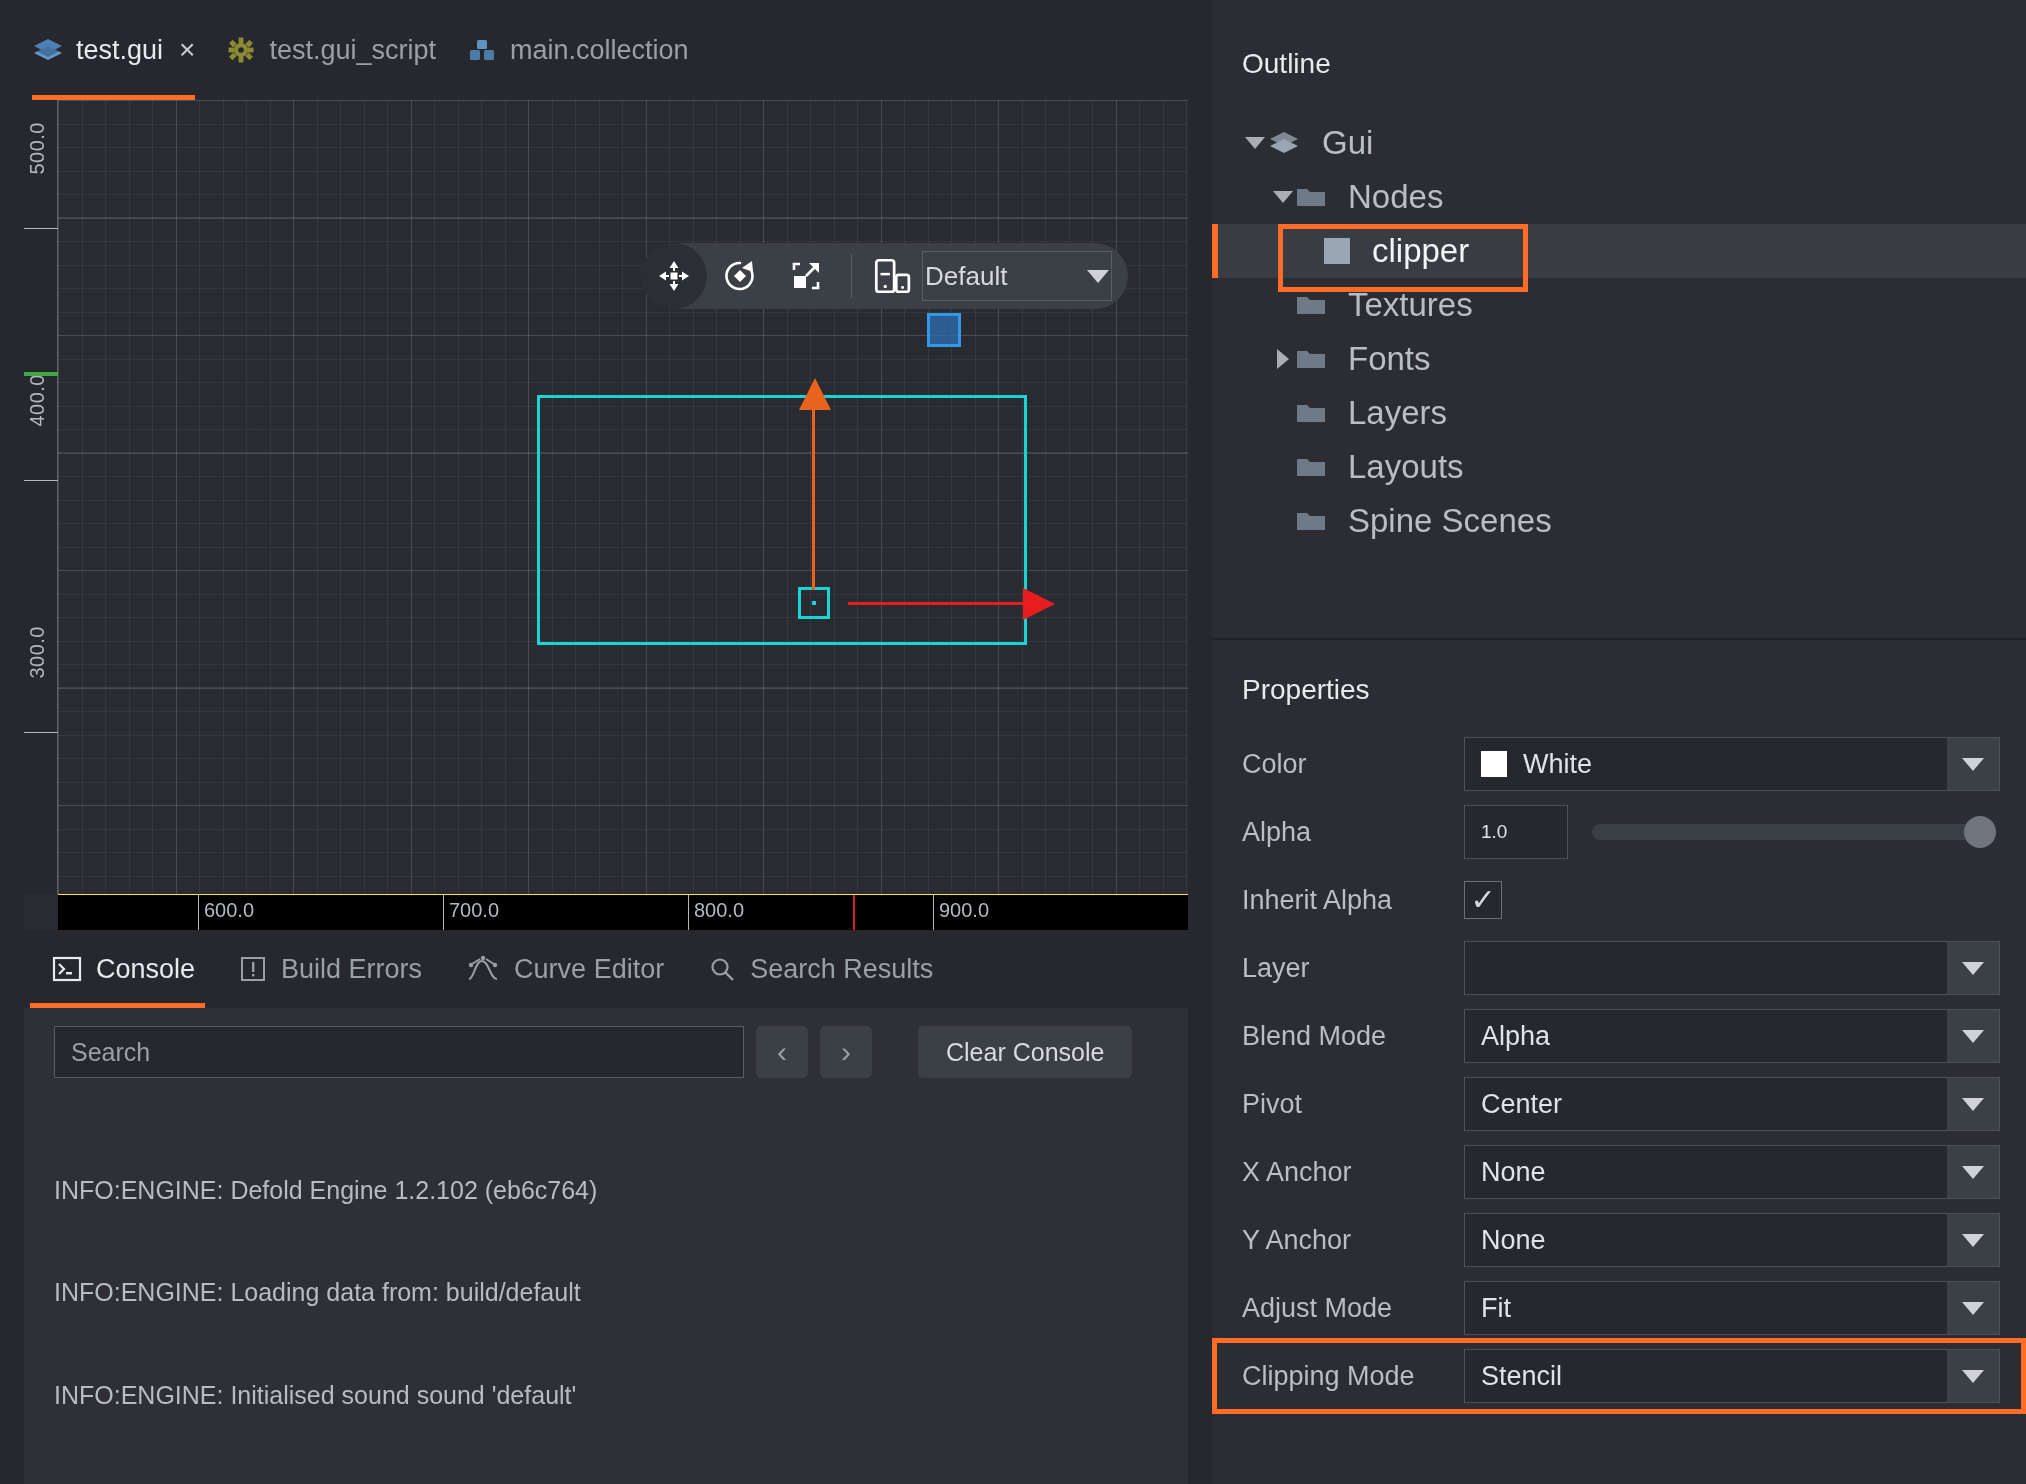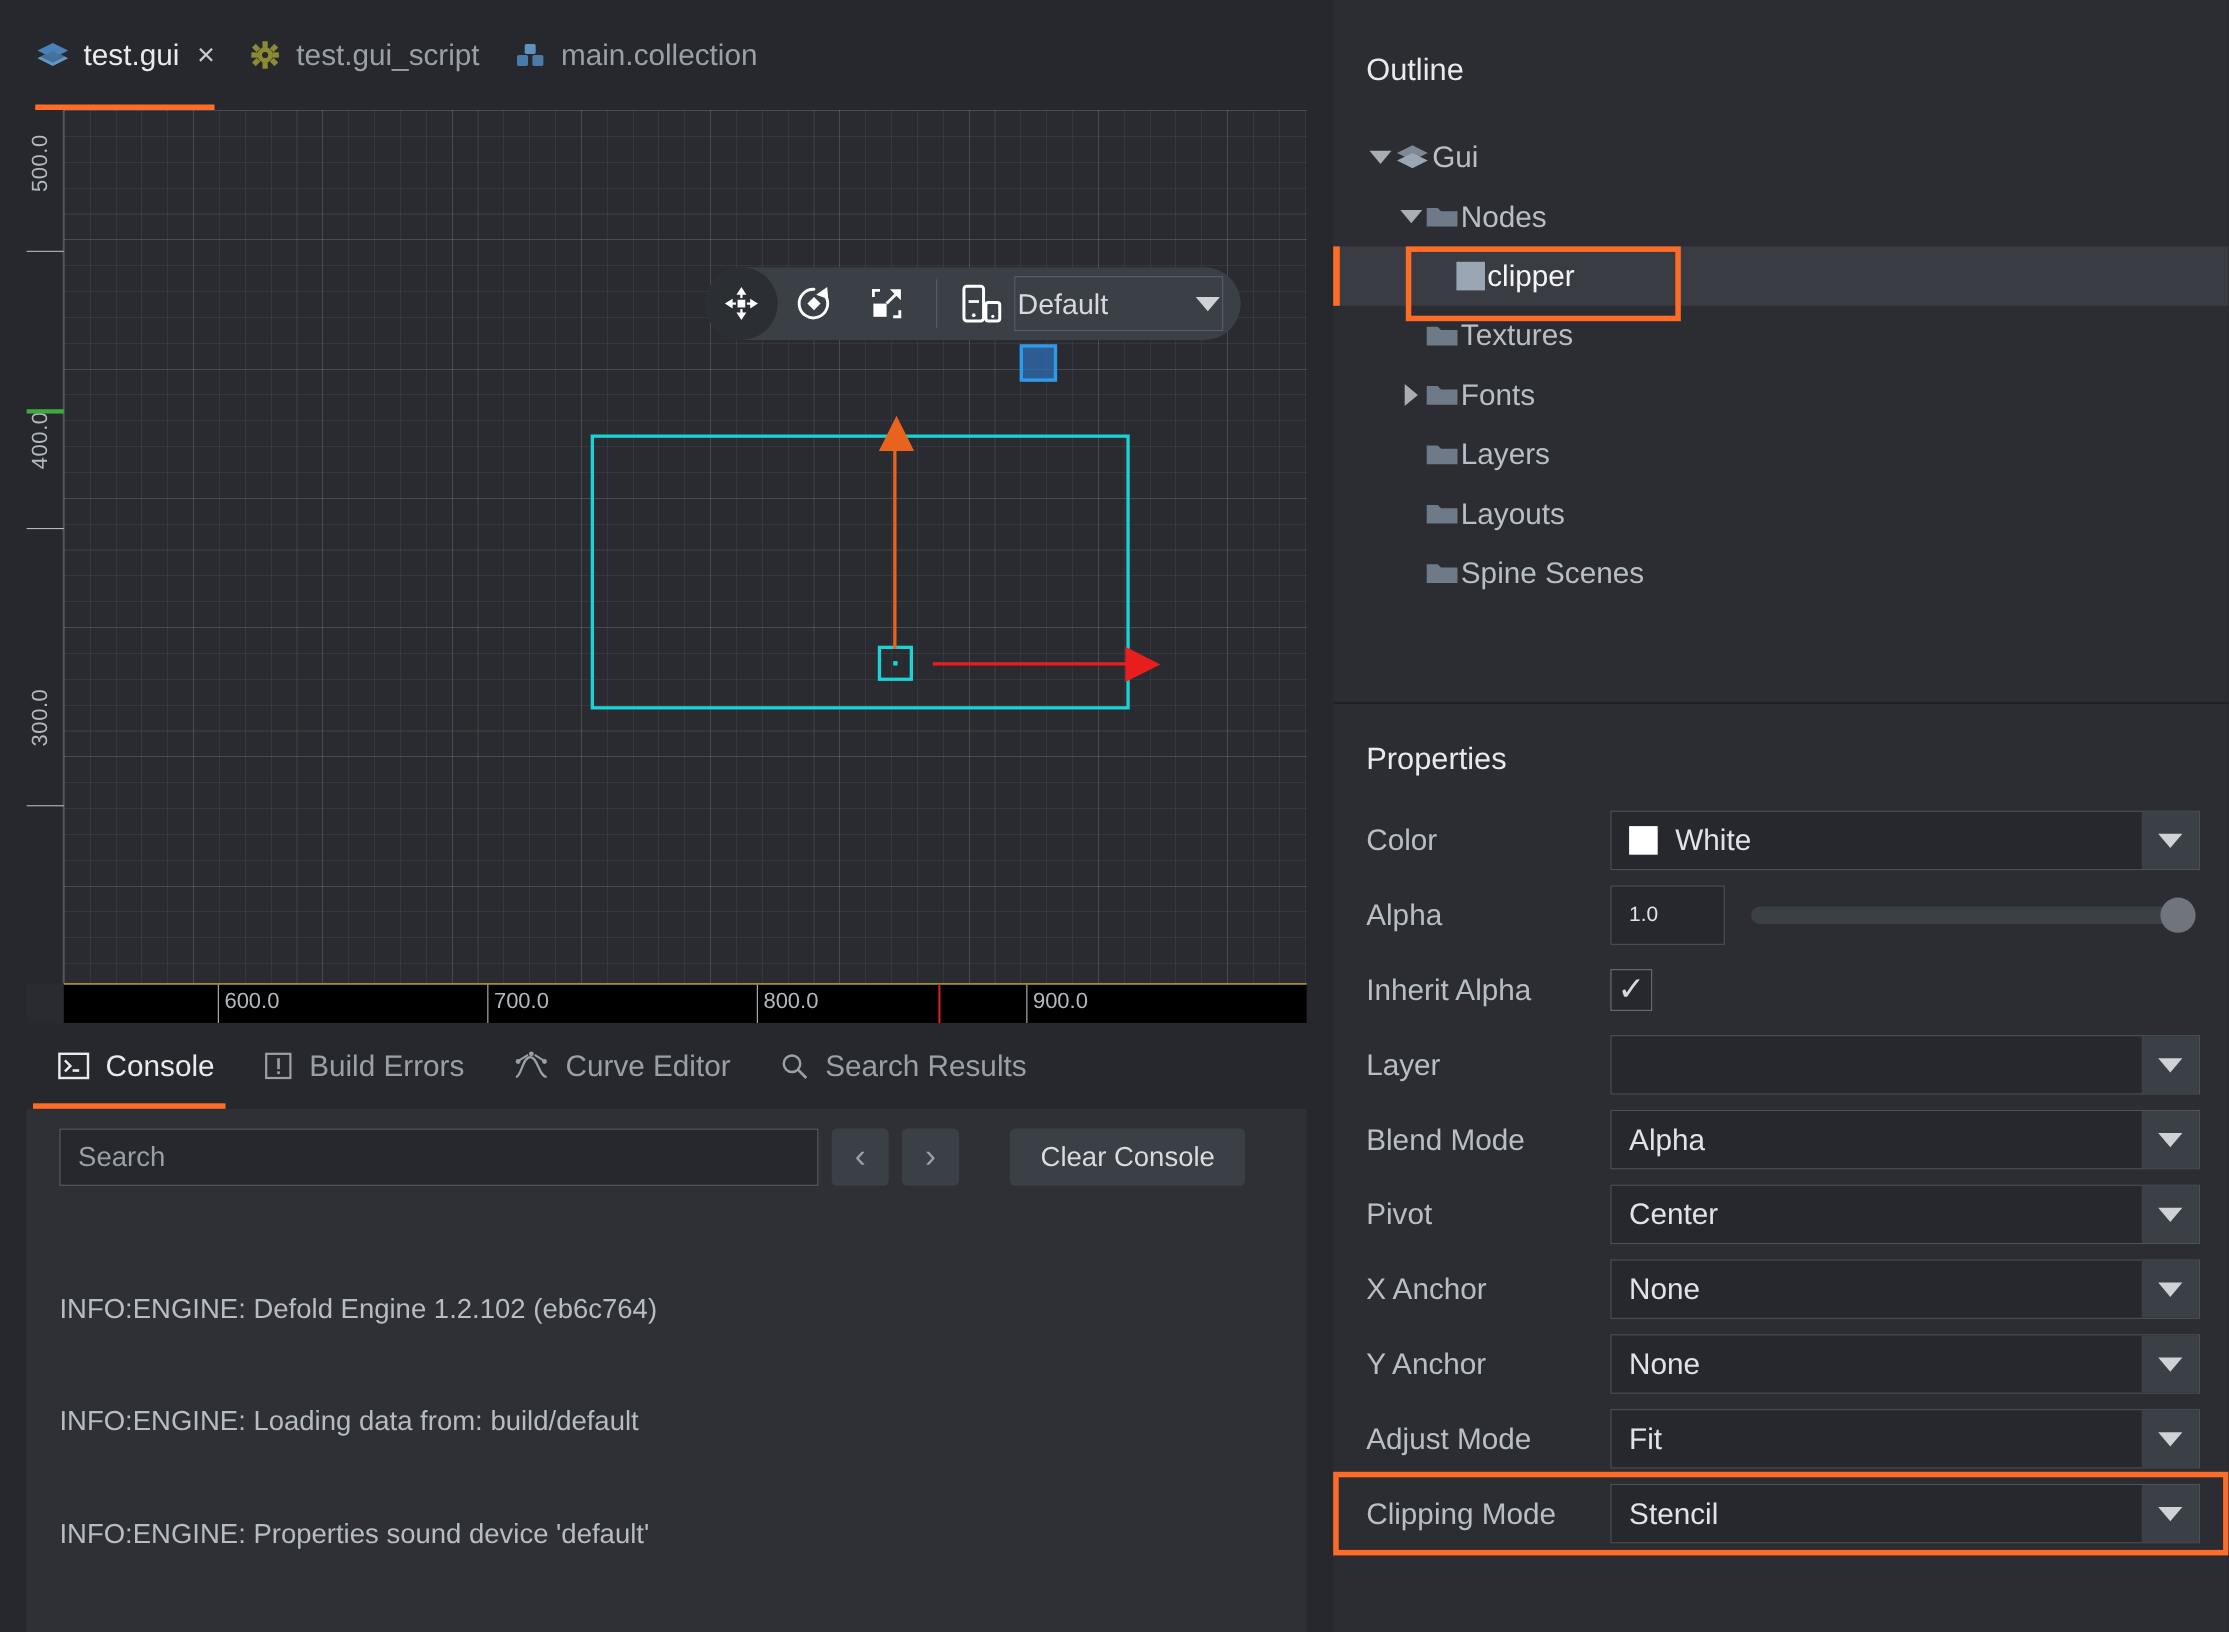--- a/index.html
+++ b/index.html
@@ -225,21 +225,21 @@
   .tree-row {
     height: 54px; display: flex; align-items: center;
     position: relative; cursor: pointer;
   }
   .tree-row.selected { background: #393c42; }
   .tree-row .twisty {
     width: 26px; flex: none; display: flex; align-items: center; justify-content: center;
   }
   .tri-down { width:0; height:0; border-left: 10px solid transparent; border-right: 10px solid transparent; border-top: 12px solid #a9aeb5; }
   .tri-right { width:0; height:0; border-top: 10px solid transparent; border-bottom: 10px solid transparent; border-left: 12px solid #a9aeb5; }
-  .tree-label { font-size: 27px; color: #b8bec6; margin-left: 2px; }
+  .tree-label { font-size: 33px; color: #b8bec6; margin-left: 22px; }
   .tree-row.selected .tree-label { color: #f2f4f6; }
   .folder-icon { width: 30px; height: 24px; flex: none; }
   .gui-icon { width: 32px; height: 26px; flex: none; }
   .box-icon { width: 26px; height: 26px; background: #9aa6b4; flex: none; }
   #sel-left-marker {
     position: absolute; left: 0; width: 6px; height: 54px; background: #ff6c28;
   }
   #sel-highlight-box {
     position: absolute;
     left: 1278px; top: 224px; width: 250px; height: 68px;
@@ -467,21 +467,21 @@
       <div id="console-toolbar">
         <input id="console-search" type="text" placeholder="Search" style="">
         <div class="nav-btn">‹</div>
         <div class="nav-btn">›</div>
         <button id="clear-console-btn">Clear Console</button>
       </div>
 
       <div id="console-log">
         <div class="log-line">INFO:ENGINE: Defold Engine 1.2.102 (eb6c764)</div>
         <div class="log-line">INFO:ENGINE: Loading data from: build/default</div>
-        <div class="log-line">INFO:ENGINE: Properties sound device 'default'</div>
+        <div class="log-line">INFO:ENGINE: Initialised sound sound 'default'</div>
         <div class="log-line">&nbsp;</div>
         
         
       </div>
     </div>
   </div>
 </div>
 
 <div id="right-panel">
 

